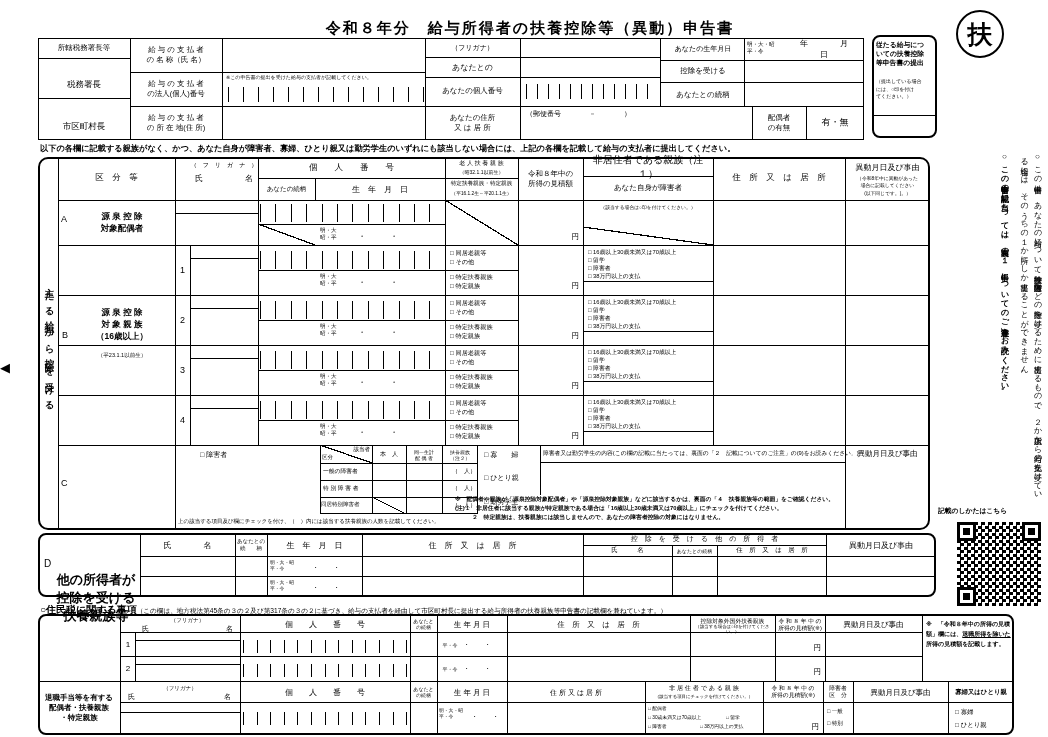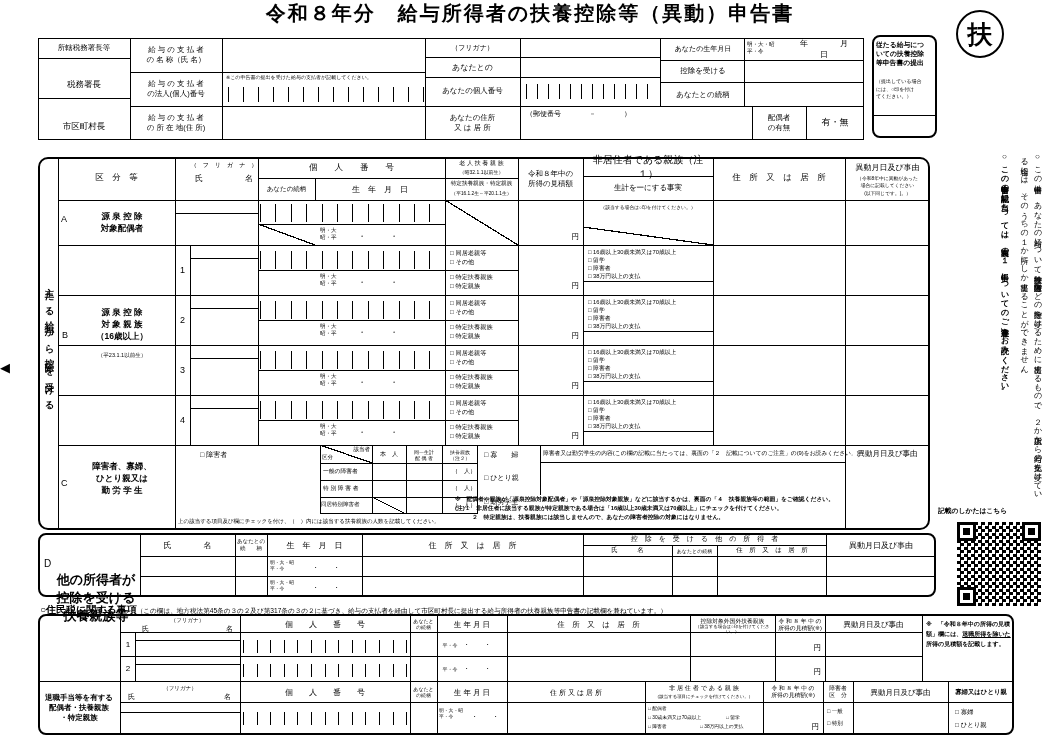--- a/index.html
+++ b/index.html
@@ -23,21 +23,21 @@
 .qr{background:repeating-conic-gradient(#000 0% 25%,#fff 0% 50%);background-size:7px 7px;outline:2px solid #fff}
 .fp{position:absolute;width:19px;height:19px;border:3px solid #000;background:#fff}
 .fp::after{content:"";position:absolute;inset:3px;background:#000}
 .lh1{line-height:1.2}
 </style>
 </head>
 <body>
 
 <div id="page">
 
-<div class="ab ctr b" style="left:200px;top:2px;width:660px;height:22px;font-size:20px;letter-spacing:2px">令和８年分　給与所得者の扶養控除等（異動）申告書</div>
+<div class="ab ctr b" style="left:200px;top:17px;width:660px;height:22px;font-size:15px;letter-spacing:2px">令和８年分　給与所得者の扶養控除等（異動）申告書</div>
 <div class="ab ctr b" style="left:956px;top:10px;width:48px;height:48px;border:2.5px solid #000;border-radius:50%;font-size:25px">扶</div>
 
 <div class="ab bx" style="left:38px;top:38px;width:826px;height:102px"></div>
 <i class="ab vl" style="left:130px;top:38px;height:102px"></i>
 <i class="ab vl" style="left:222px;top:38px;height:102px"></i>
 <i class="ab vl" style="left:425px;top:38px;height:102px"></i>
 <i class="ab vl" style="left:520px;top:38px;height:102px"></i>
 <i class="ab vl" style="left:660px;top:38px;height:68px"></i>
 <i class="ab vl" style="left:744px;top:38px;height:68px"></i>
 <i class="ab vl" style="left:752px;top:106px;height:34px"></i>
@@ -90,20 +90,21 @@
 <div class="ab" style="left:872px;top:35px;width:65px;height:103px;border:2px solid #000;border-radius:8px"></div>
 <div class="ab pre b" style="left:876px;top:40px;width:58px;height:34px;font-size:6.8px;line-height:1.35">従たる給与につ
 いての扶養控除
 等申告書の提出</div>
 <div class="ab pre" style="left:876px;top:78px;width:58px;height:30px;font-size:5px;line-height:1.5">（提出している場合
 には、○印を付け
 てください。）</div>
 <i class="ab hl" style="left:872px;top:115px;width:65px"></i>
 <div class="ab" style="left:874px;top:117px;width:61px;height:19px"></div>
 
+<div class="ab b nw" style="left:40px;top:143px;width:960px;height:12px;font-size:8.2px">以下の各欄に記載する親族がなく、かつ、あなた自身が障害者、寡婦、ひとり親又は勤労学生のいずれにも該当しない場合には、上記の各欄を記載して給与の支払者に提出してください。</div>
 
 <div class="ab rd" style="left:38px;top:157px;width:892px;height:373px"></div>
 <div class="ab ctr vert b" style="left:40px;top:157px;width:18px;height:373px;font-size:9.5px;letter-spacing:4px">主たる給与から控除を受ける</div>
 <div class="ab" style="left:0px;top:360px;width:16px;height:20px;font-size:13px">◀</div>
 <i class="ab vl" style="left:58px;top:157px;height:373px"></i>
 <i class="ab vl" style="left:175px;top:157px;height:373px"></i>
 <i class="ab vl" style="left:190px;top:245px;height:200px"></i>
 <i class="ab vl" style="left:258px;top:157px;height:288px"></i>
 <i class="ab vl" style="left:315px;top:178px;height:22px"></i>
 <i class="ab vl" style="left:445px;top:157px;height:288px"></i>
@@ -122,21 +123,21 @@
 <div class="ab ctr" style="left:260px;top:161px;width:183px;height:14px;font-size:8.5px">個　　人　　番　　号</div>
 <div class="ab ctr" style="left:259px;top:183px;width:55px;height:13px;font-size:6.5px">あなたの続柄</div>
 <div class="ab ctr" style="left:317px;top:182px;width:126px;height:14px;font-size:8px">生　年　月　日</div>
 <div class="ab ctr" style="left:446px;top:159px;width:71px;height:9px;font-size:6px">老 人 扶 養 親 族</div>
 <div class="ab ctr" style="left:446px;top:168px;width:71px;height:8px;font-size:5px">（昭32.1.1以前生）</div>
 <div class="ab ctr" style="left:445px;top:180px;width:73px;height:8px;font-size:5.6px">特定扶養親族・特定親族</div>
 <div class="ab ctr" style="left:445px;top:189px;width:73px;height:8px;font-size:4.8px">（平16.1.2生～平20.1.1生）</div>
 <div class="ab ctr pre" style="left:519px;top:166px;width:63px;height:26px;font-size:7.5px">令和８年中の
 所得の見積額</div>
 <div class="ab ctr" style="left:585px;top:161px;width:126px;height:12px;font-size:10px">非居住者である親族（注１）</div>
-<div class="ab ctr" style="left:585px;top:182px;width:126px;height:12px;font-size:7.5px">生計を一にする事実</div>
+<div class="ab ctr" style="left:585px;top:182px;width:126px;height:12px;font-size:7.5px">あなた自身が障害者</div>
 <div class="ab ctr" style="left:715px;top:170px;width:128px;height:16px;font-size:8.5px">住　所　又　は　居　所</div>
 <div class="ab ctr" style="left:847px;top:161px;width:81px;height:12px;font-size:8px">異動月日及び事由</div>
 <div class="ab ctr pre" style="left:846px;top:174px;width:83px;height:24px;font-size:4.8px;line-height:1.5">（令和8年中に異動があった
 場合に記載してください
 (以下同じです。)。）</div>
 
 <div class="ab" style="left:61px;top:214px;width:12px;height:14px;font-size:9px">A</div>
 <div class="ab ctr pre b" style="left:70px;top:208px;width:104px;height:30px;font-size:8.5px">源 泉 控 除
 対象配偶者</div>
 <i class="ab hl" style="left:175px;top:213px;width:83px"></i>
@@ -229,23 +230,20 @@
 <div class="ab nw" style="left:450px;top:432px;width:66px;font-size:6.2px">□ 特定親族</div>
 <div class="ab r" style="left:518px;top:431px;width:61px;height:12px;font-size:7.5px">円</div>
 <div class="ab nw" style="left:588px;top:398px;width:124px;font-size:5.8px">□ 16歳以上30歳未満又は70歳以上</div>
 <div class="ab nw" style="left:588px;top:406px;width:124px;font-size:5.8px">□ 留学</div>
 <div class="ab nw" style="left:588px;top:414px;width:124px;font-size:5.8px">□ 障害者</div>
 <div class="ab nw" style="left:588px;top:422px;width:124px;font-size:5.8px">□ 38万円以上の支払</div>
 <i class="ab hl" style="left:583px;top:431px;width:130px"></i>
 <i class="ab hl" style="left:58px;top:445px;width:872px"></i>
 
 <div class="ab" style="left:61px;top:478px;width:12px;height:14px;font-size:9px">C</div>
-<div class="ab ctr pre b" style="left:70px;top:458px;width:104px;height:42px;font-size:8.5px">障害者、寡婦、
-ひとり親又は
-勤 労 学 生</div>
 <div class="ab nw" style="left:200px;top:450px;width:64px;font-size:7px">□ 障害者</div>
 <div class="ab" style="left:320px;top:445px;width:158px;height:69px;border:1px solid #000"></div>
 <i class="ab vl" style="left:372px;top:445px;height:69px"></i>
 <i class="ab vl" style="left:406px;top:445px;height:69px"></i>
 <i class="ab vl" style="left:442px;top:445px;height:69px"></i>
 <i class="ab hl" style="left:320px;top:463px;width:158px"></i>
 <i class="ab hl" style="left:320px;top:480px;width:158px"></i>
 <i class="ab hl" style="left:320px;top:497px;width:158px"></i>
 <div class="ab diag" style="left:320px;top:445px;width:52px;height:18px"></div>
 <div class="ab r" style="left:340px;top:446px;width:30px;height:8px;font-size:5.5px">該当者</div>

